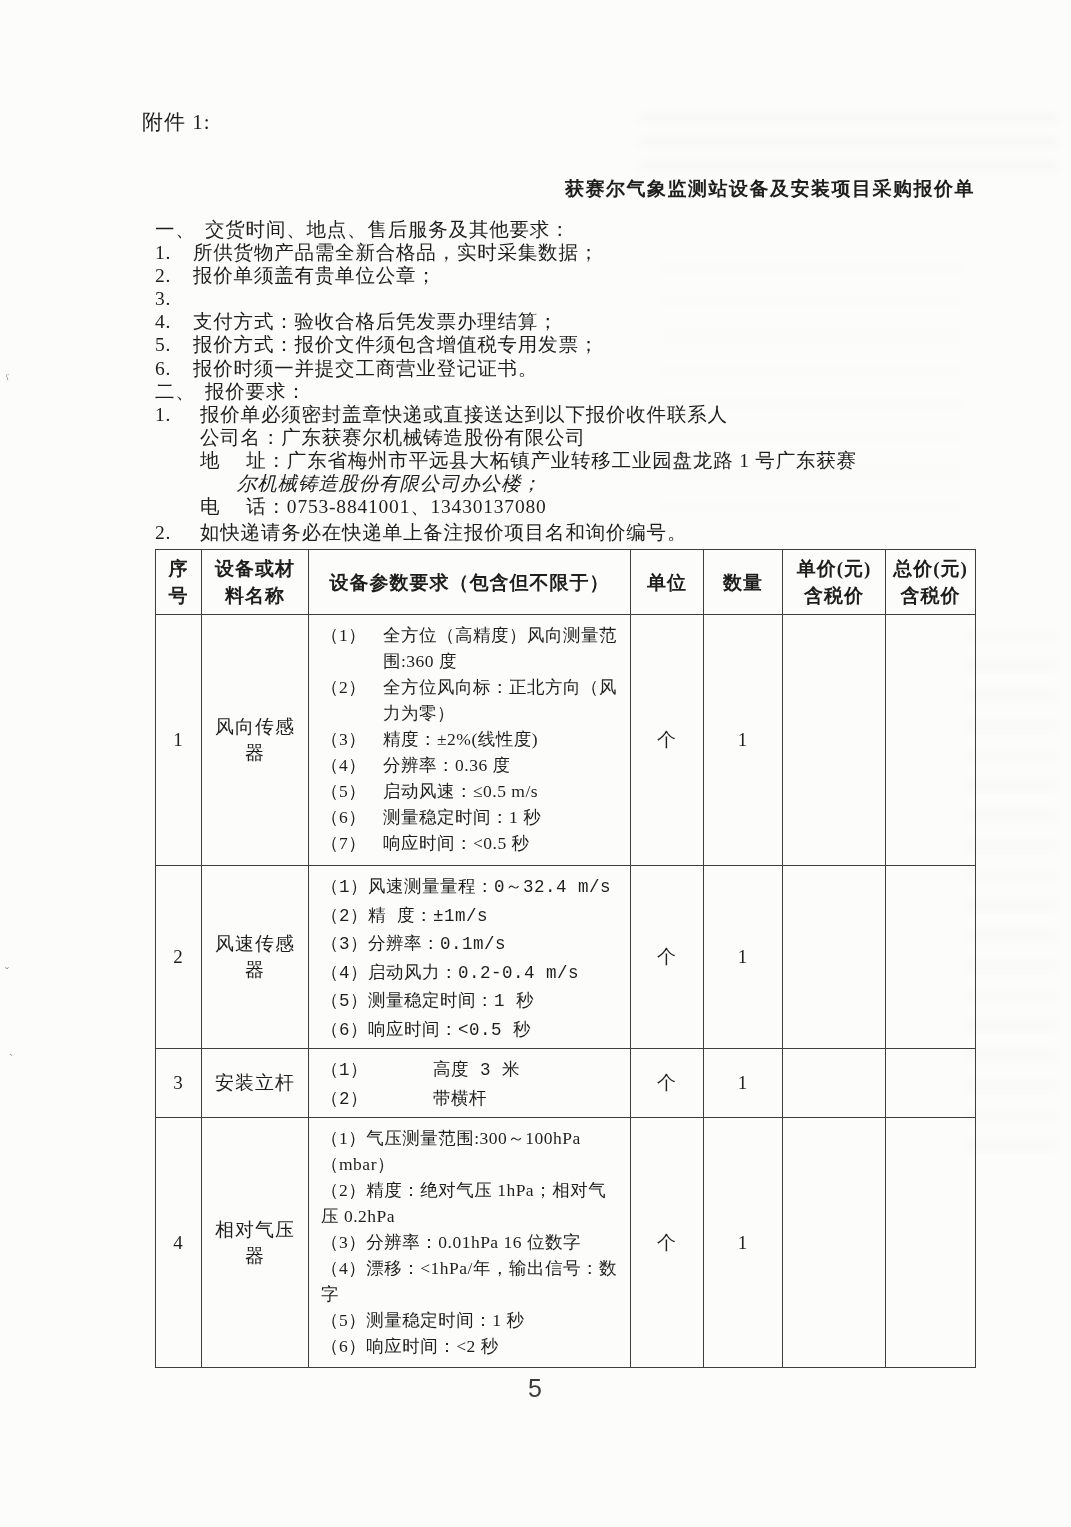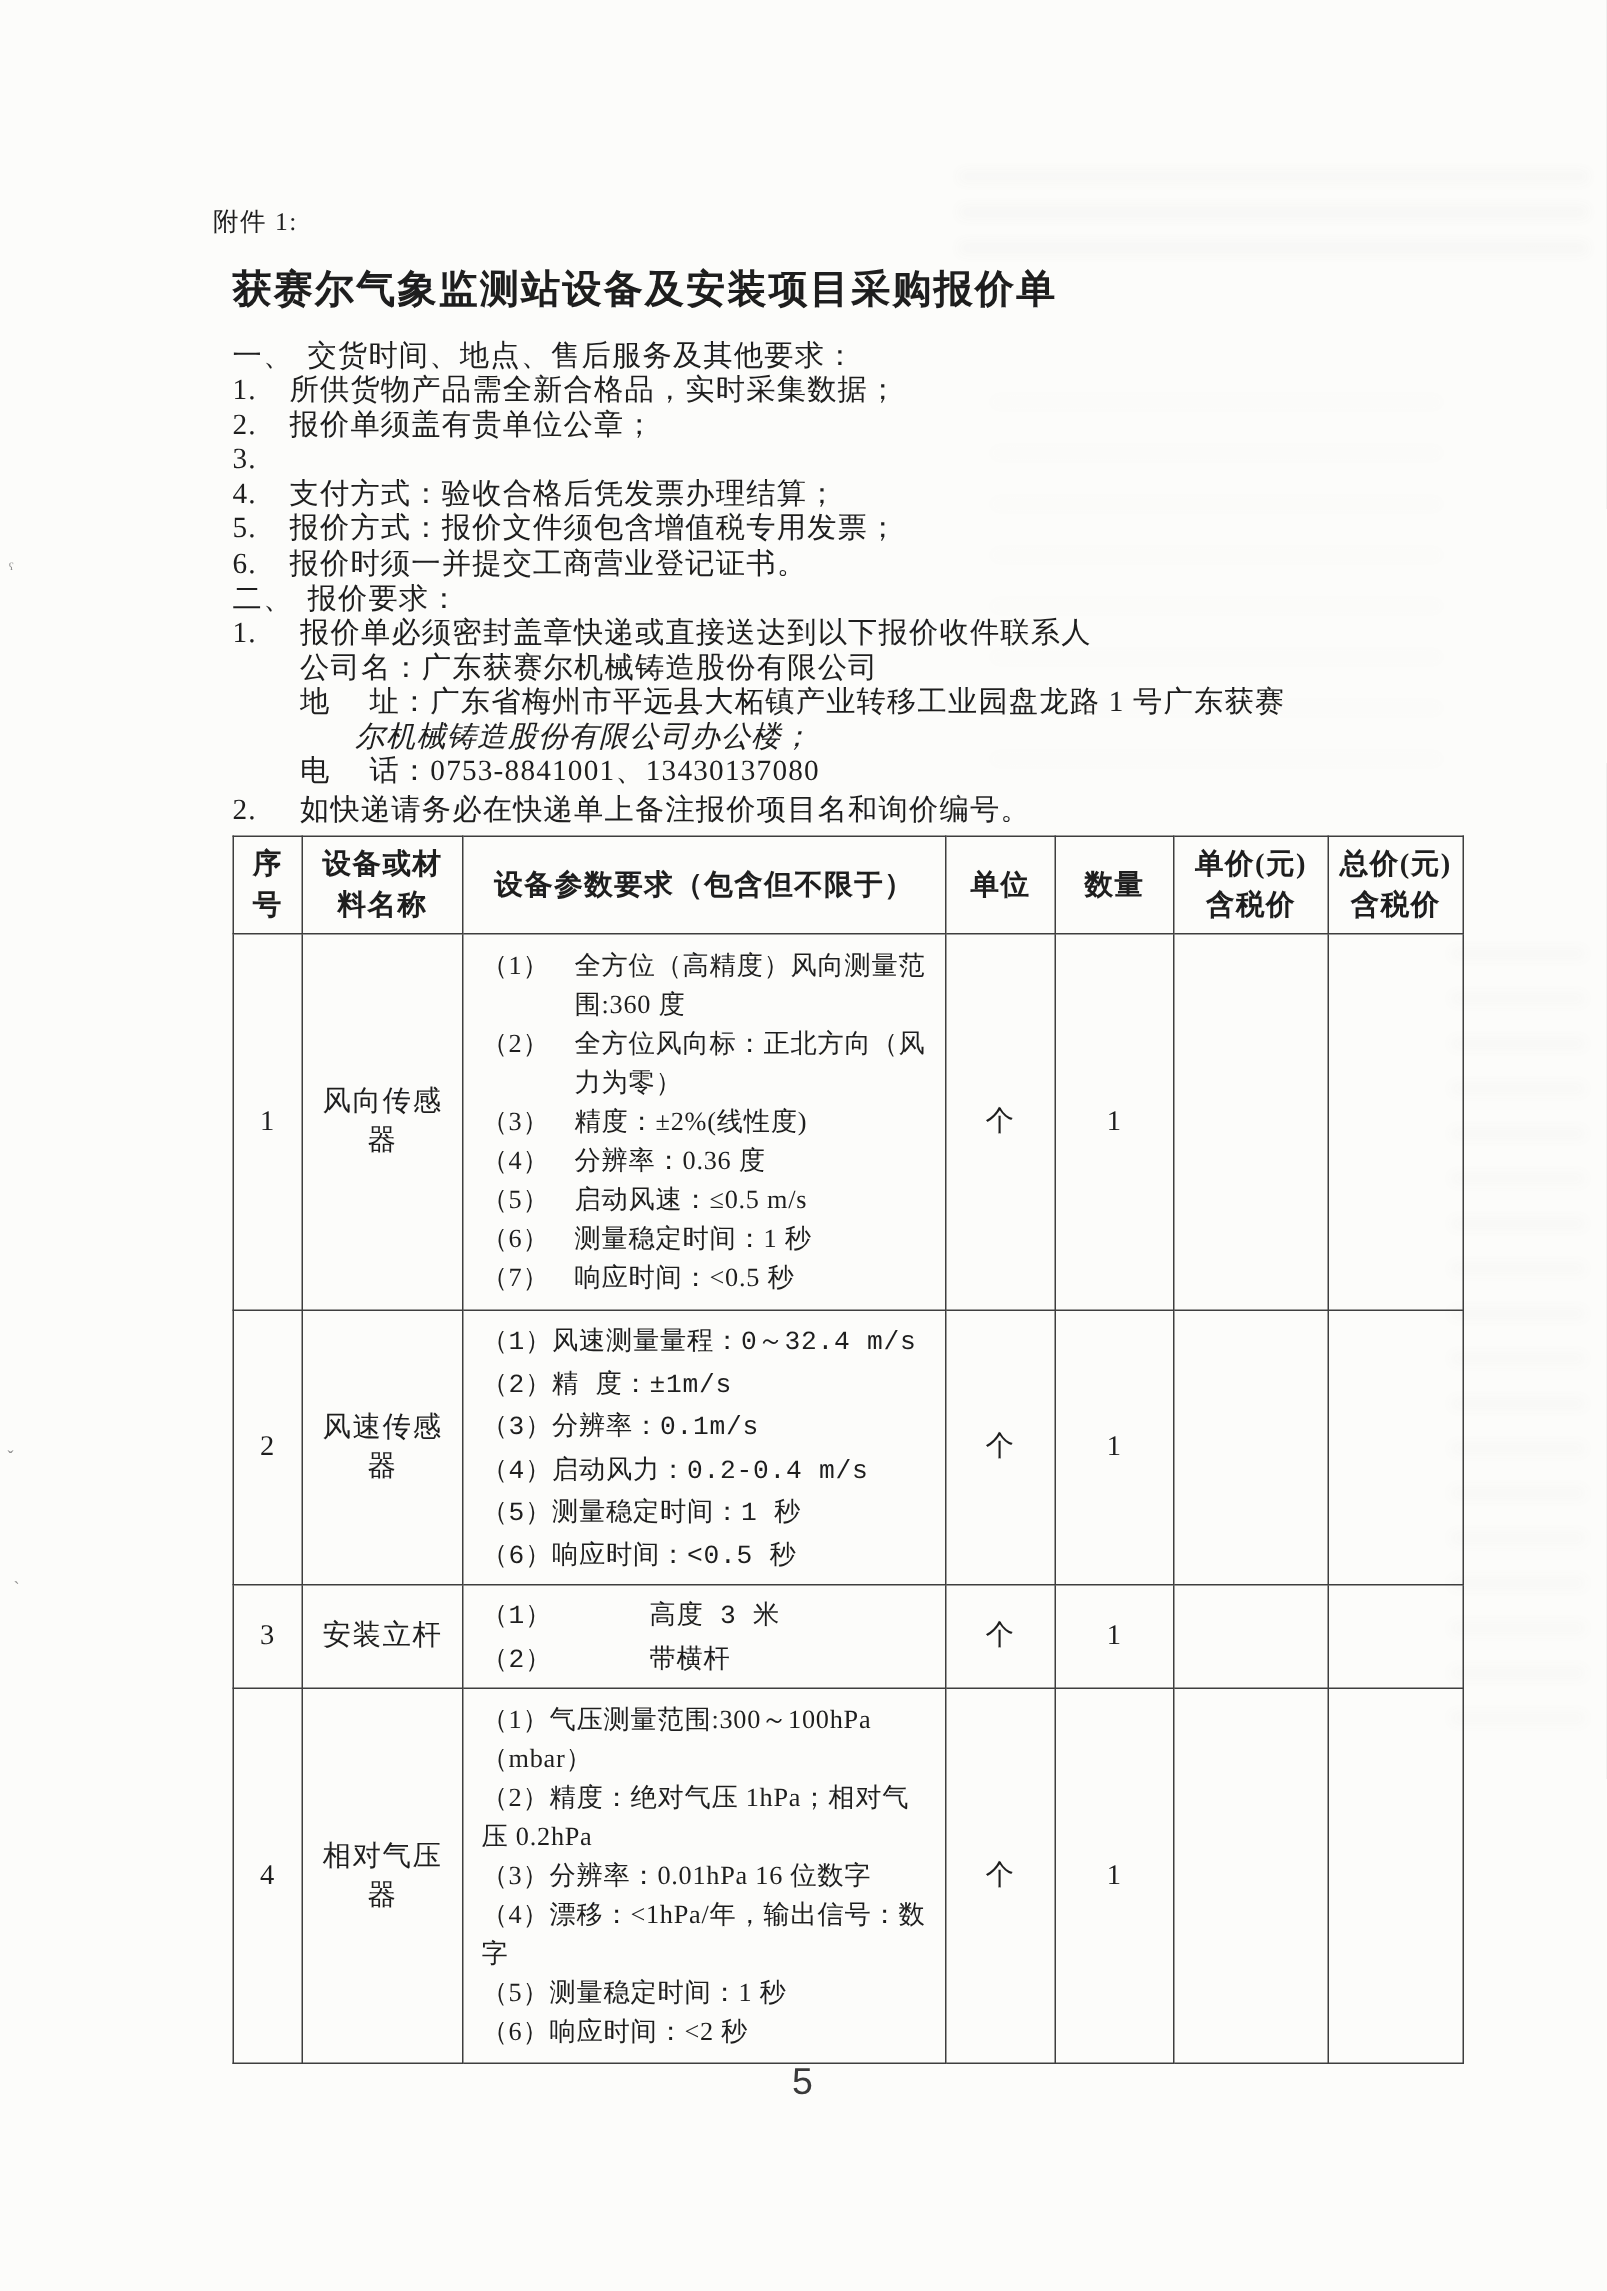--- a/index.html
+++ b/index.html
@@ -14,28 +14,27 @@
     color: #1e1e1e;
   }
   .content {
     position: absolute;
     left: 155px;
     top: 108px;
     width: 820px;
   }
   .attachment {
     margin-left: -13px;
-    font-size: 17px;
+    font-size: 21px;
     letter-spacing: 1px;
-    margin-top: 28px;
   }
   .doc-title {
-    margin-top: 16px;
-    text-align: left;
-    font-size: 26px;
+    margin-top: 40px;
+    text-align: right;
+    font-size: 19px;
     font-weight: 600;
     letter-spacing: 1.5px;
   }
   .body-list {
     margin-top: 16px;
     font-size: 19.5px;
     line-height: 23.1px;
     letter-spacing: 0.8px;
   }
   .li { display: flex; }

